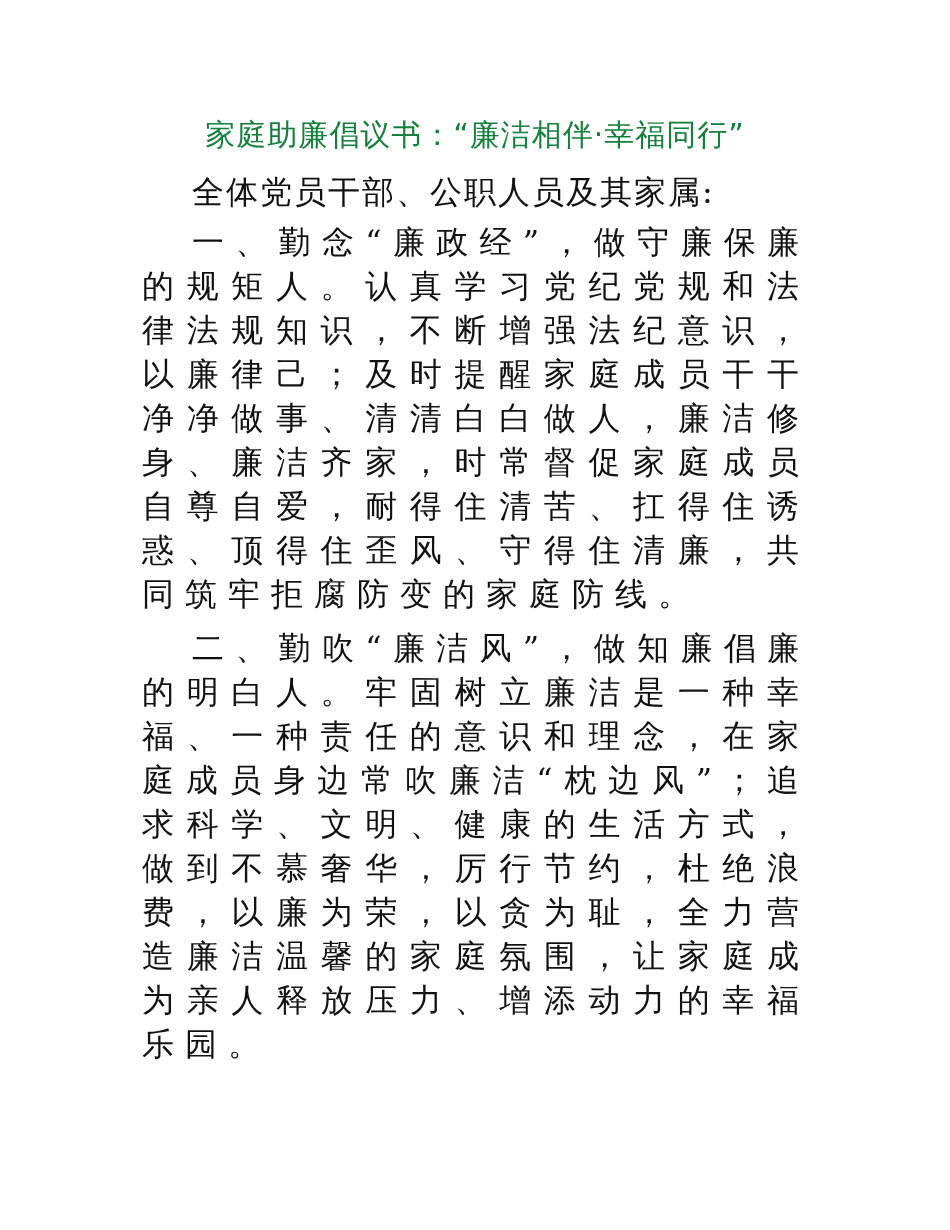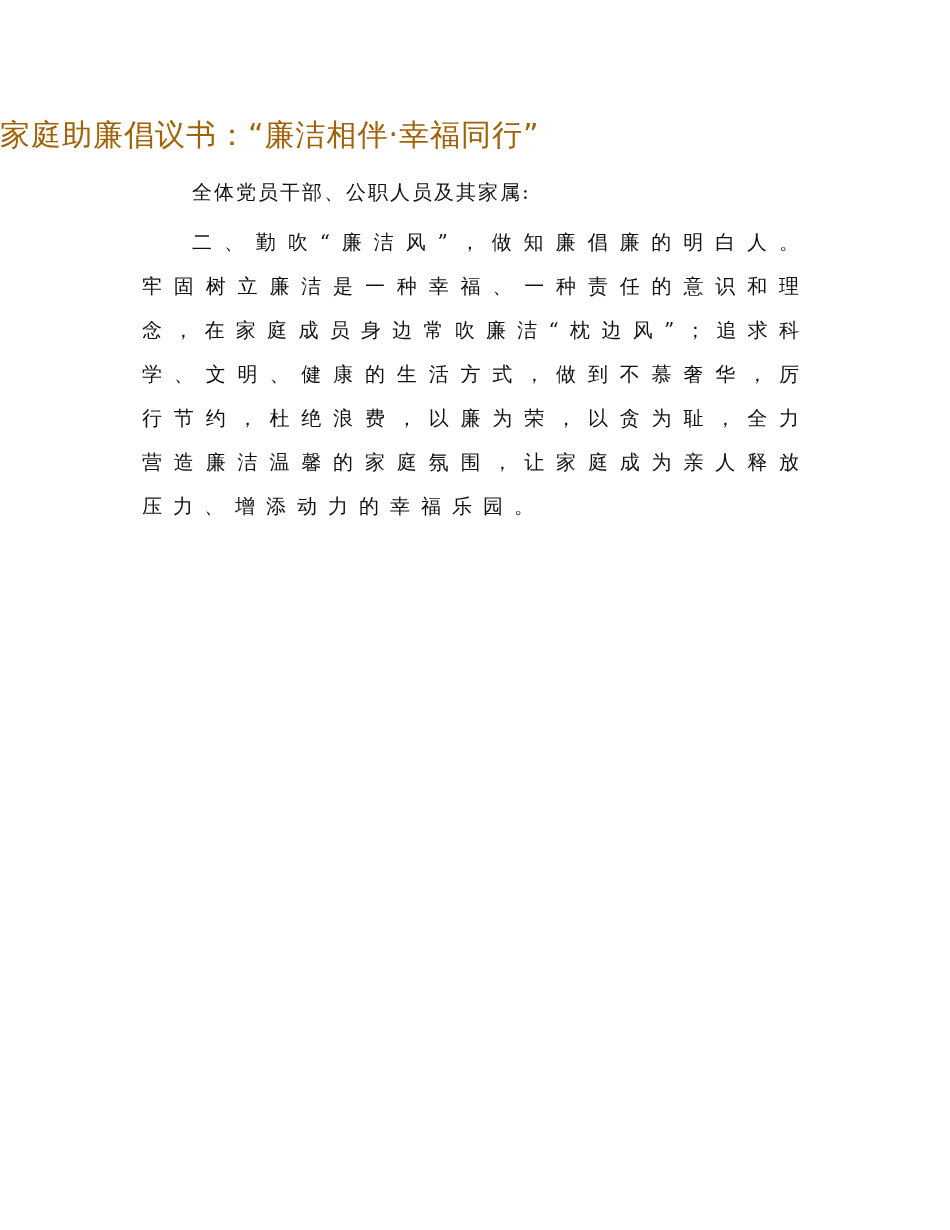--- a/index.html
+++ b/index.html
@@ -1,32 +1,33 @@
 <!DOCTYPE html>
 <html><head>
 <meta charset="utf-8">
 <style>
   html, body { margin: 0; padding: 0; background: #ffffff; }
   body { width: 950px; height: 1230px; position: relative; overflow: hidden;
          font-family: "DejaVu Serif", "Liberation Serif", serif; color: #111; }
   .page { position: absolute; left: 0; top: 0; width: 950px; height: 1230px; background: #fff; }
-  .title { position: absolute; left: 0; width: 950px; top: 113px; text-align: left;
+  .title { position: absolute; left: 0; width: 950px; top: 113px; text-align: center;
            font-family: "DejaVu Sans", "Liberation Sans", sans-serif; font-size: 30px;
-           line-height: 44px; color: #a16207; letter-spacing: 1px; }
+           line-height: 44px; color: #15803d; letter-spacing: 1px; }
   .body-text { position: absolute; left: 142px; width: 668px; top: 170px; }
-  .para { margin: 0 0 4px 0; font-size: 20px; line-height: 44px; text-align: justify;
+  .para { margin: 0 0 4px 0; font-size: 32px; line-height: 44px; text-align: justify;
           text-align-last: left; letter-spacing: 11px; text-indent: 50px; word-break: break-all; }
   .para.greeting { text-indent: 50px; margin-bottom: 6px; letter-spacing: 2px; }
   .para.intro { margin-bottom: 4px; }
   .para.item1 { margin-bottom: 10px; }
   .para.item2 { margin-bottom: 6px; }
 </style>
 </head>
 <body>
 
 <div class="page">
   <div class="title">家庭助廉倡议书：“廉洁相伴·幸福同行”</div>
   <div class="body-text">
     <p class="para greeting">全体党员干部、公职人员及其家属:</p>
+    <p class="para item1">一、勤念“廉政经”，做守廉保廉的规矩人。认真学习党纪党规和法律法规知识，不断增强法纪意识，以廉律己；及时提醒家庭成员干干净净做事、清清白白做人，廉洁修身、廉洁齐家，时常督促家庭成员自尊自爱，耐得住清苦、扛得住诱惑、顶得住歪风、守得住清廉，共同筑牢拒腐防变的家庭防线。</p>
     <p class="para item2">二、勤吹“廉洁风”，做知廉倡廉的明白人。牢固树立廉洁是一种幸福、一种责任的意识和理念，在家庭成员身边常吹廉洁“枕边风”；追求科学、文明、健康的生活方式，做到不慕奢华，厉行节约，杜绝浪费，以廉为荣，以贪为耻，全力营造廉洁温馨的家庭氛围，让家庭成为亲人释放压力、增添动力的幸福乐园。</p>
 
   </div>
 </div>
 
 </body></html>

